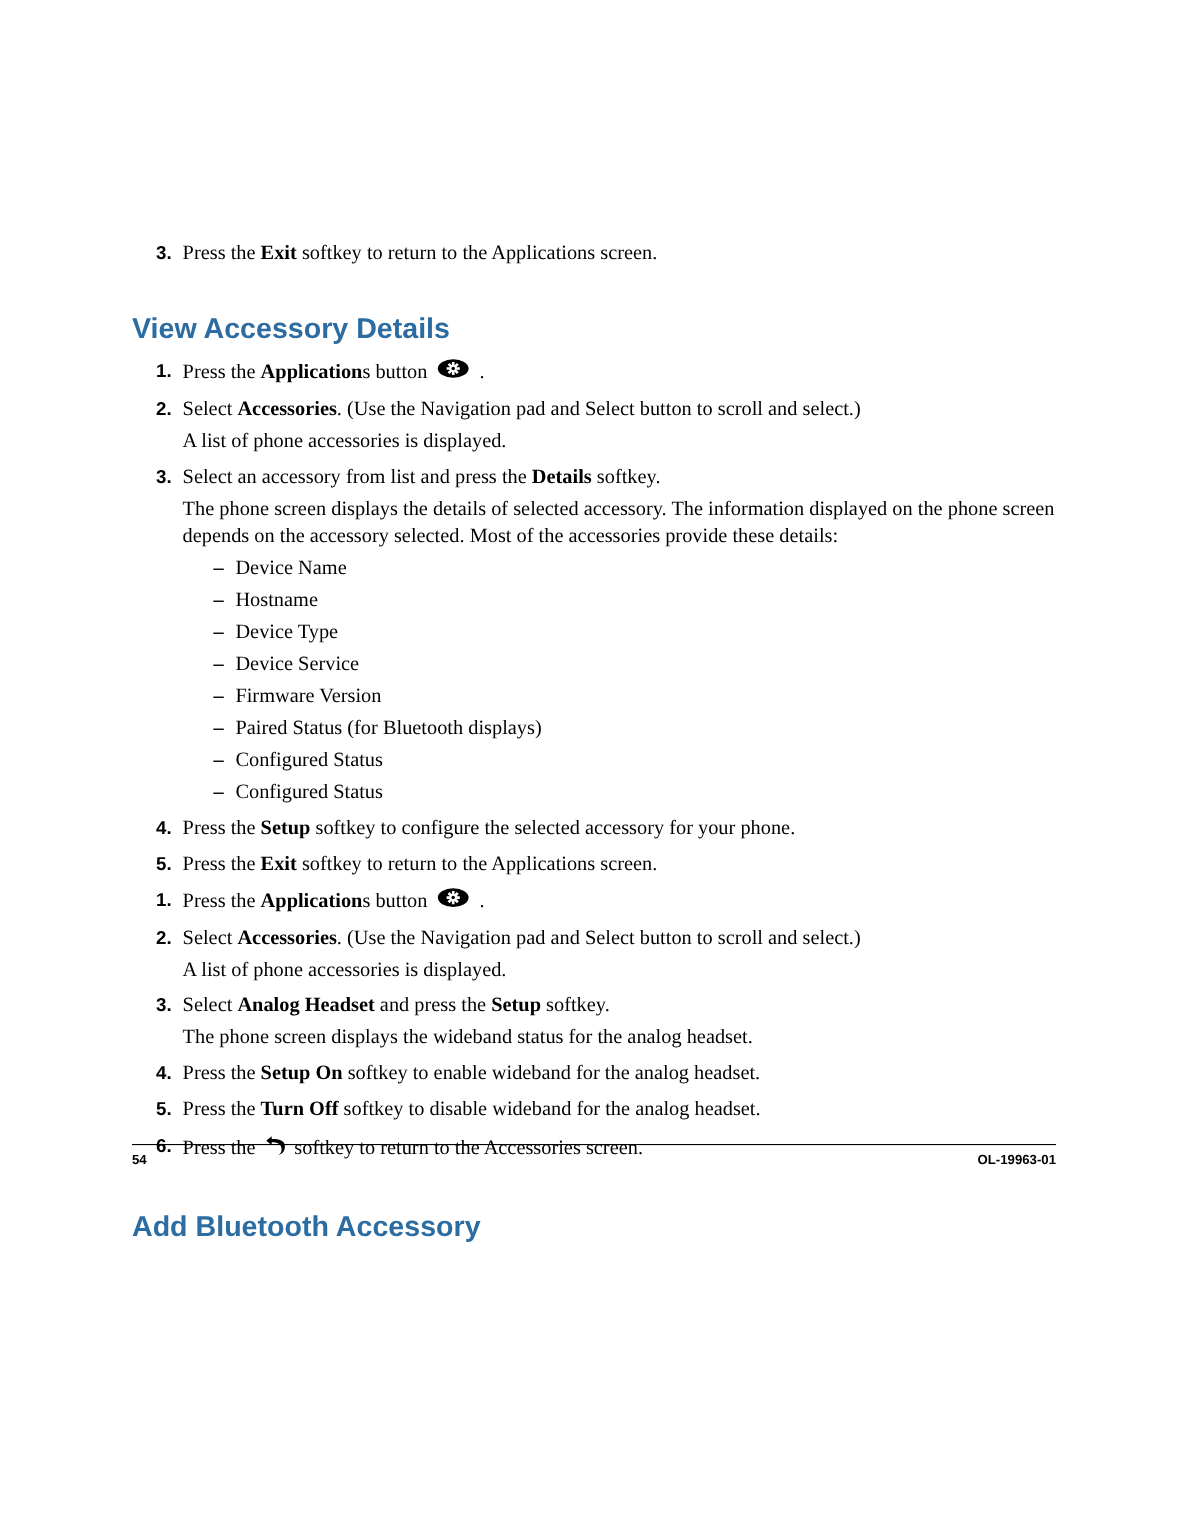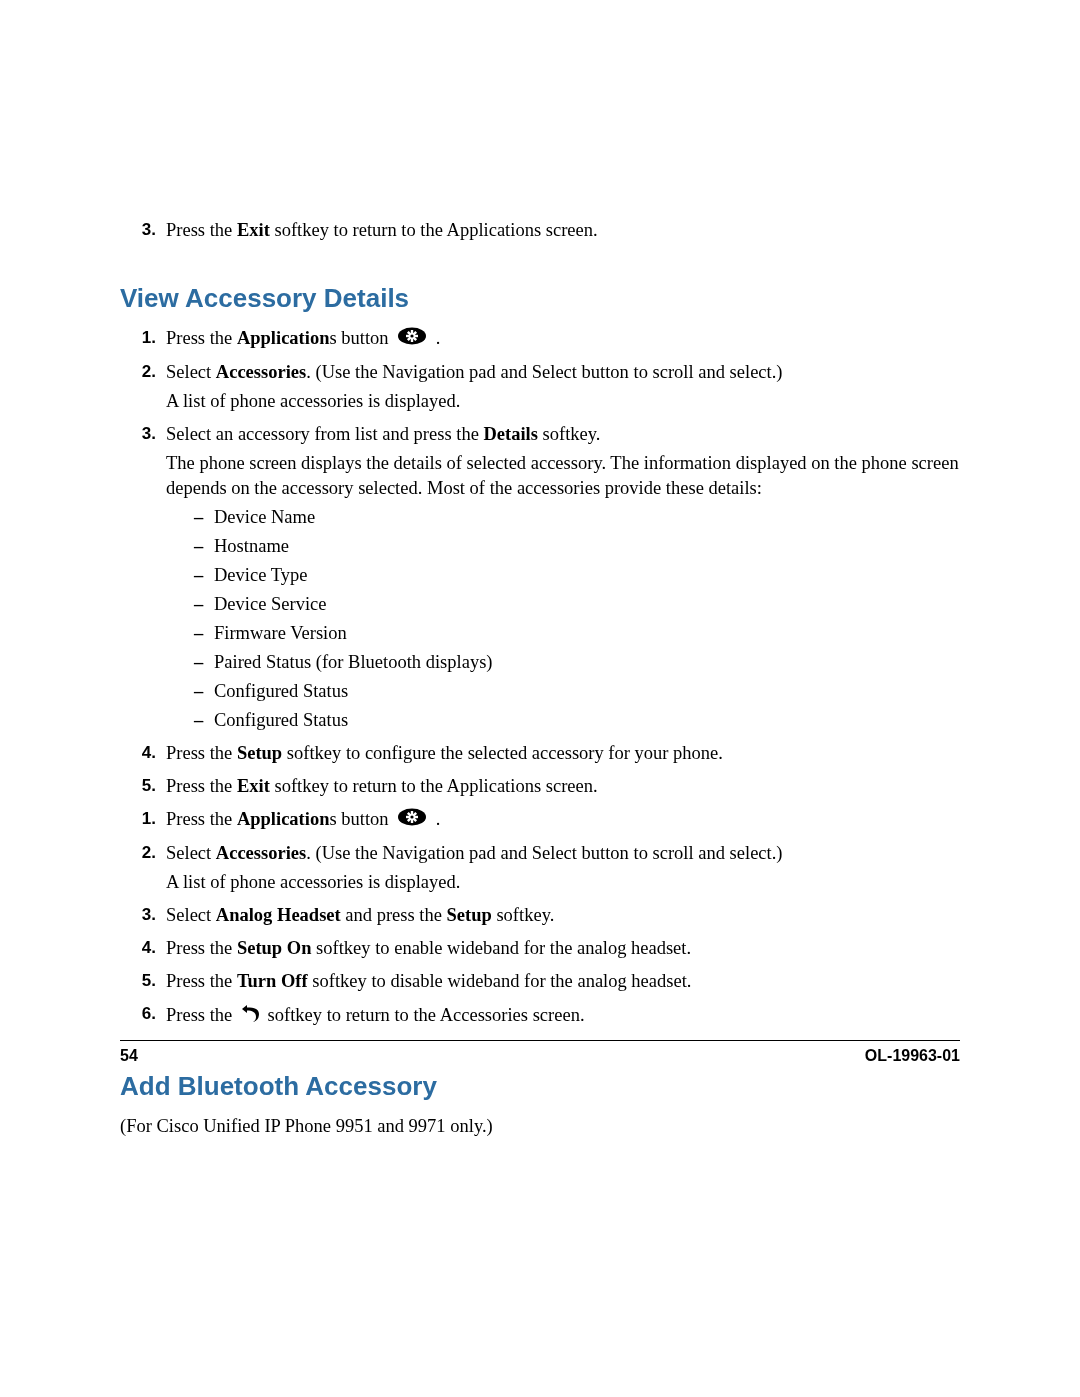--- a/index.html
+++ b/index.html
@@ -77,21 +77,21 @@
   }
   .footer {
     position: absolute;
     left: 120px;
     right: 120px;
     top: 1040px;
     border-top: 1px solid #000;
     padding-top: 6px;
     font-family: Arial, Helvetica, sans-serif;
     font-weight: bold;
-    font-size: 16px;
+    font-size: 12px;
     display: flex;
     justify-content: space-between;
   }
   .note-line { margin: 6px 0 0 0; }
 </style>
 </head>
 <body>
 
 <div class="page">
   <div class="content">
@@ -213,20 +213,21 @@
         <p>A list of phone accessories is displayed.</p>
       </div>
     </div>
 
     <div class="step-row">
       <div class="step-num">3.</div>
       <div class="step-body">
         <p>
           <span>Select </span><span class="bold">Analog Headset</span><span> and press the </span><span class="bold">Setup</span><span> softkey.</span>
         </p>
+        <p>The phone screen displays the wideband status for the analog headset.</p>
       </div>
     </div>
 
     <div class="step-row">
       <div class="step-num">4.</div>
       <div class="step-body">
         <p>
           <span>Press the </span><span class="bold">Setup On</span><span> softkey to enable wideband for the analog headset.</span>
         </p>
       </div>
@@ -250,21 +251,20 @@
             <svg width="22" height="22" viewBox="0 0 22 22">
               <path d="M 8 3 L 3 7 L 8 11 L 8 8.5 C 13 8.5 17 10 17 15 C 17 17 16 19 14 20 C 18 19 20 16 20 12 C 20 7 15 5.5 8 5.5 Z" fill="#000"></path>
             </svg>
           </span>
           <span> softkey to return to the Accessories screen.</span>
         </p>
       </div>
     </div>
 
     <div class="heading">Add Bluetooth Accessory</div>
-    <p class="note-line">(For Cisco Unified IP Phone 9951 and 9971 only.)</p>
 
   </div>
 
   <div class="footer">
     <span>54</span>
     <span>OL-19963-01</span>
   </div>
 </div>
 
 </body></html>

